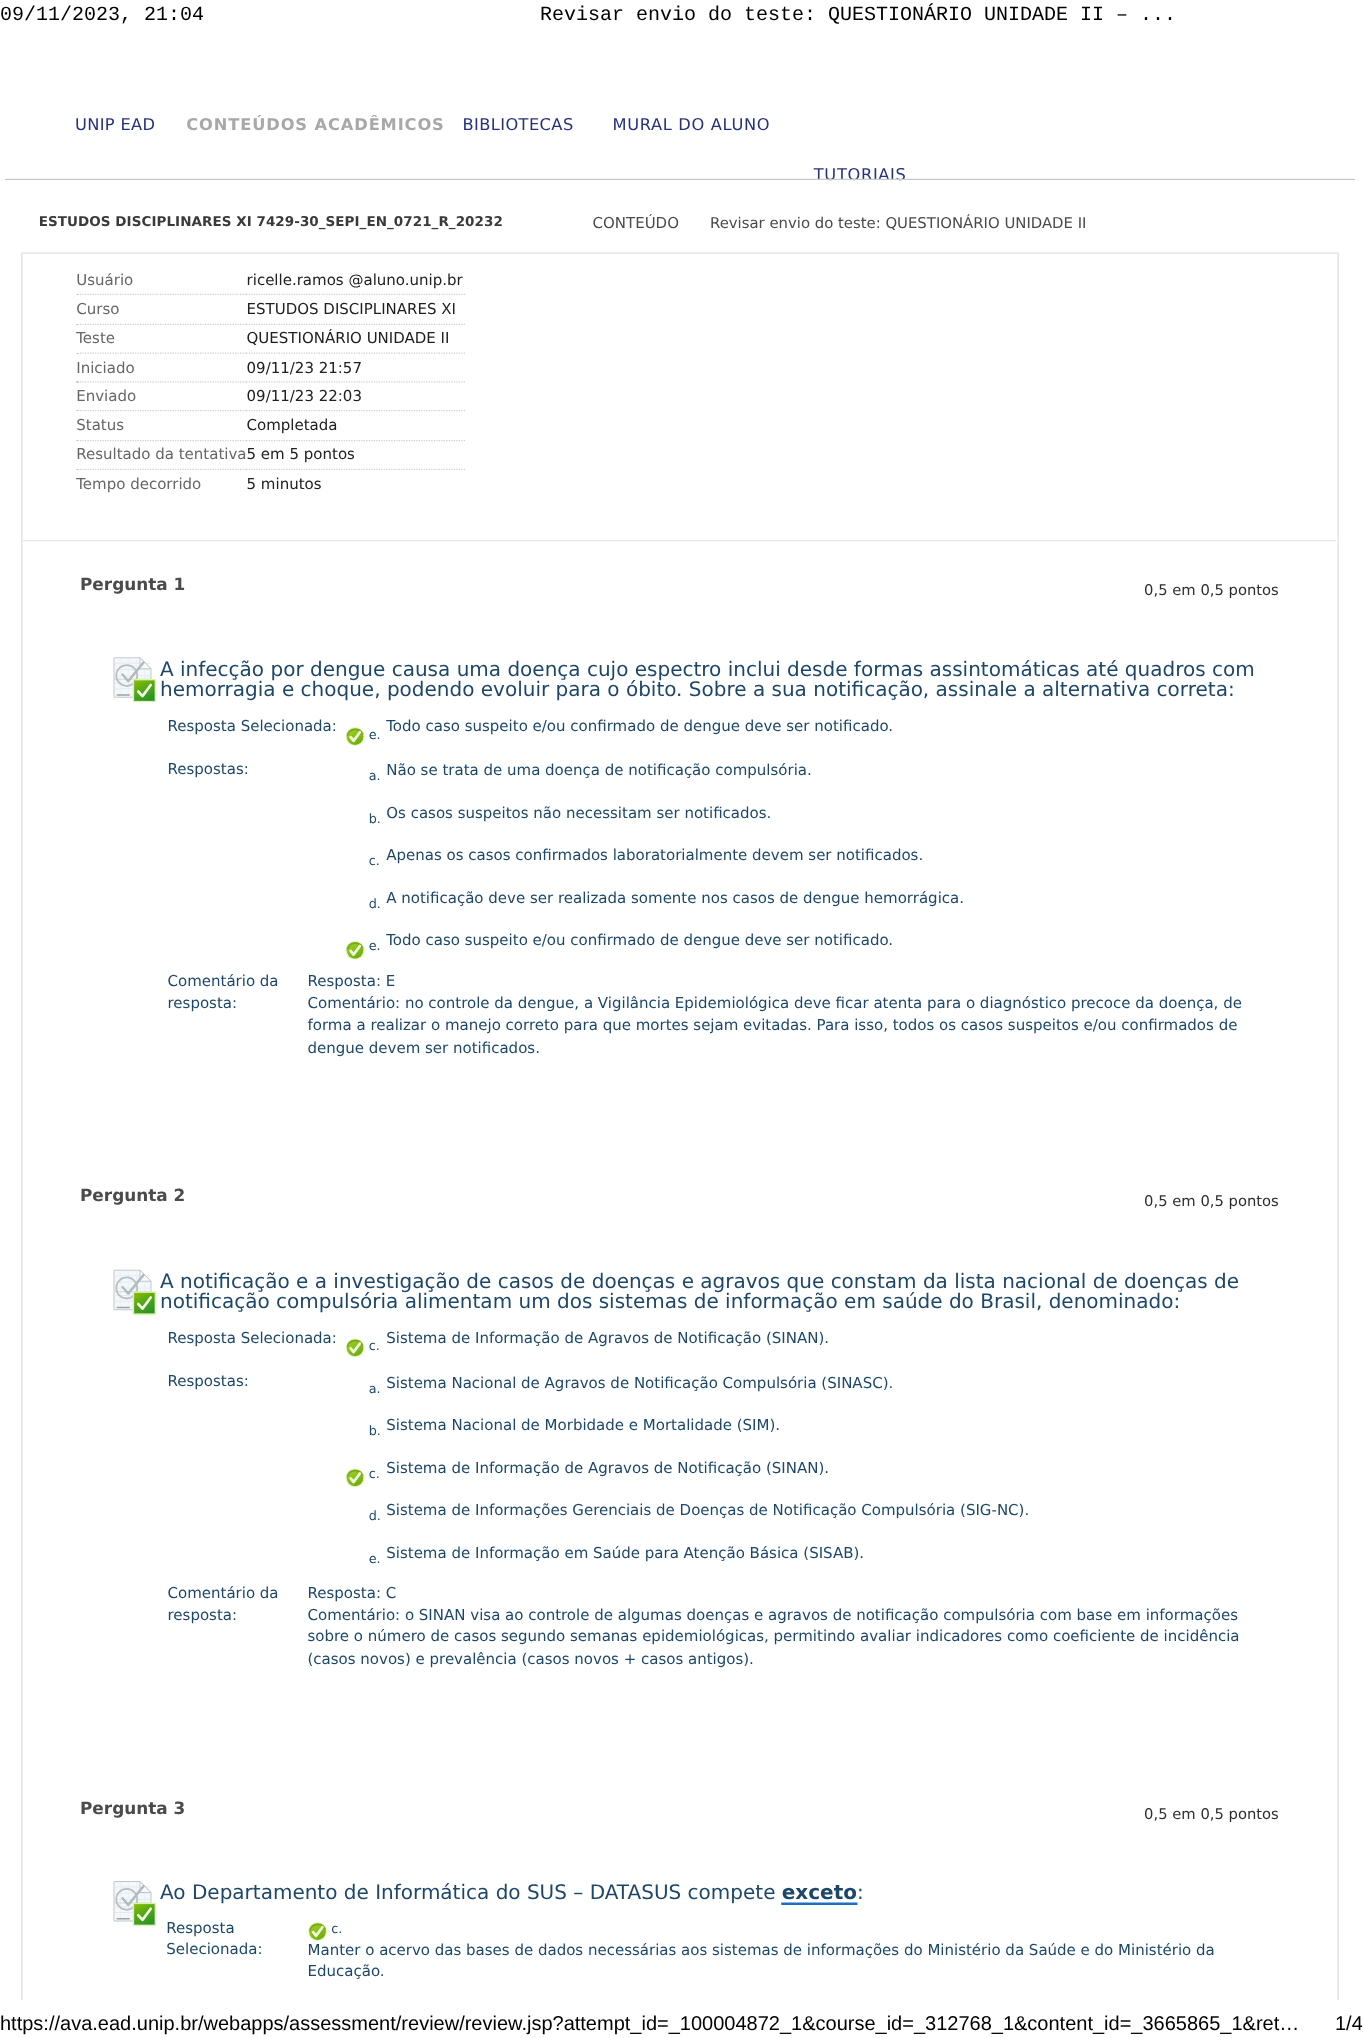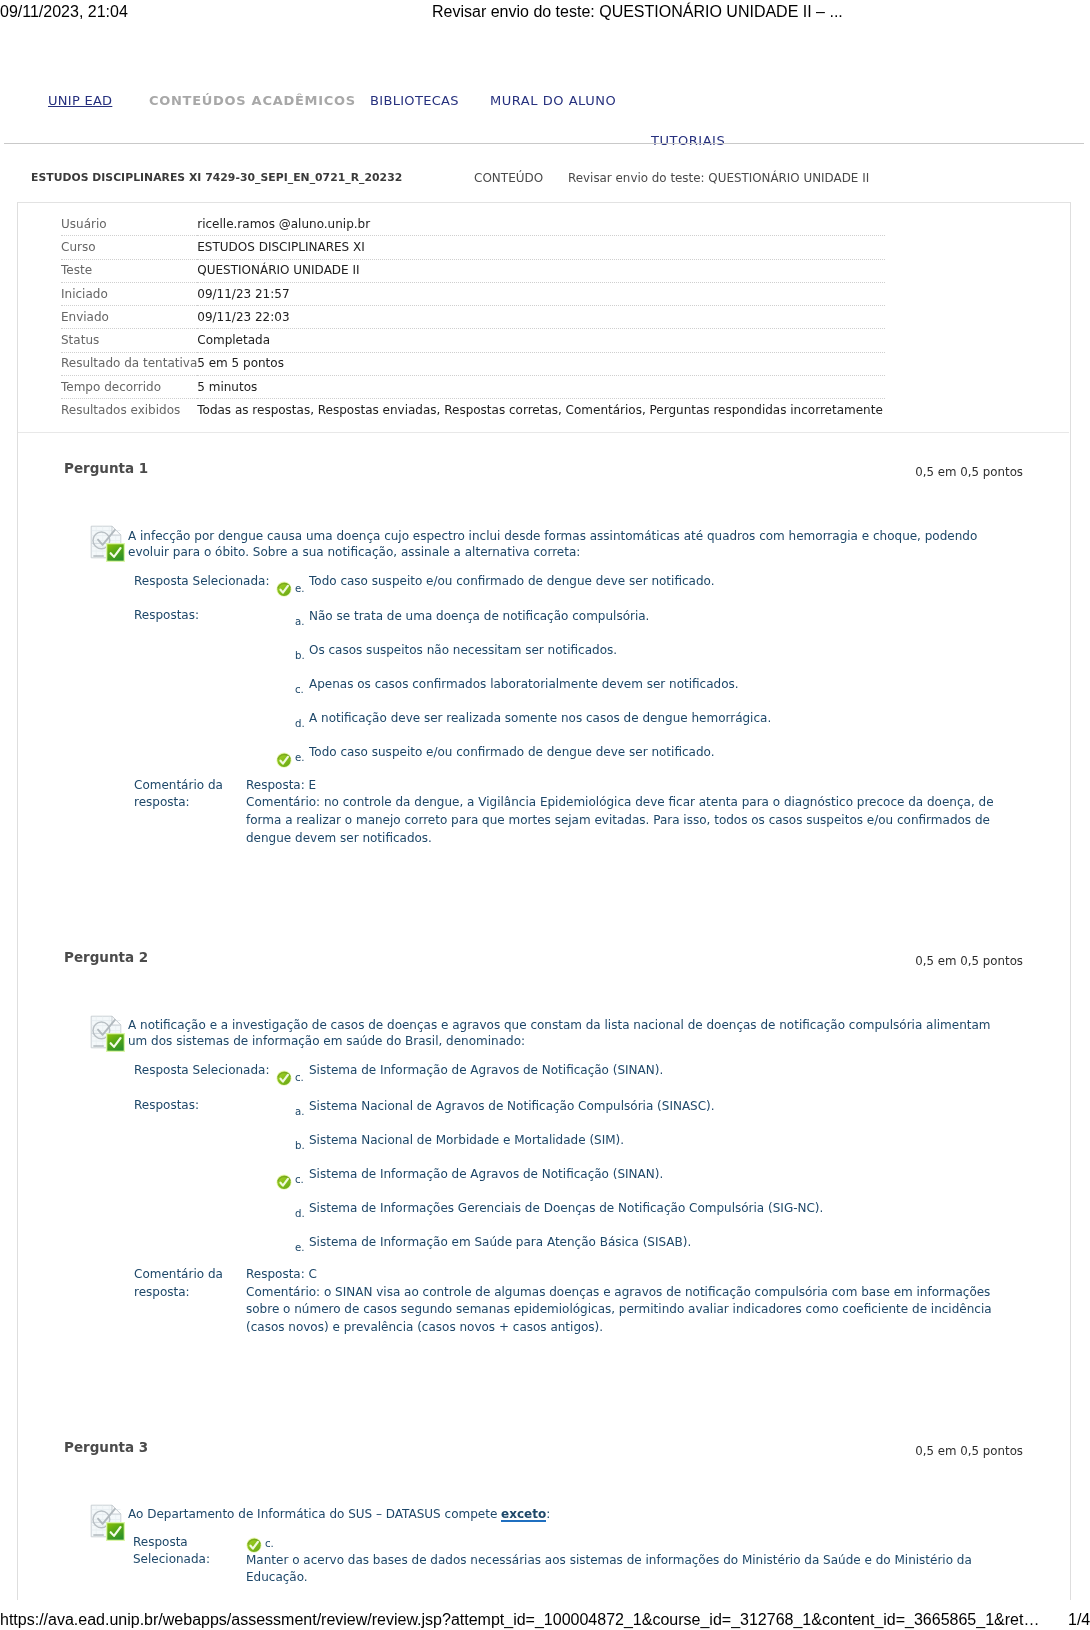--- a/index.html
+++ b/index.html
@@ -9,21 +9,21 @@
     background:#ffffff;
     font-family:"DejaVu Sans", sans-serif;
     overflow:hidden;
     position:relative;
     -webkit-font-smoothing:antialiased;
     text-rendering:optimizeLegibility;
   }
   
   .print-hdr {
     position:absolute; top:0; left:0; width:1090px; height:28px;
-    font-family:Liberation Sans, sans-serif; font-size:16px; color:#000;
+    font-family:Liberation Mono, monospace; font-size:16px; color:#000;
   }
   .print-hdr .ph-date { position:absolute; left:0px; top:3px; white-space:nowrap; }
   .print-hdr .ph-title { position:absolute; left:432px; top:3px; white-space:nowrap; }
   .print-ftr {
     position:absolute; top:1611px; left:0; width:1090px;
     font-family:"Liberation Sans", sans-serif; font-size:16px; color:#000;
   }
   .print-ftr .pf-url { position:absolute; left:0px; top:0; white-space:nowrap; }
   .print-ftr .pf-page { position:absolute; left:1068px; top:0; white-space:nowrap; }
 
@@ -75,21 +75,21 @@
   .qtitle {
     position:absolute; font-family:"DejaVu Sans", sans-serif;
     font-size:13.5px; font-weight:bold; color:#4b4b4b; white-space:nowrap;
   }
   .qpts {
     position:absolute; font-family:"DejaVu Sans", sans-serif;
     font-size:11.8px; color:#2d2d2d; white-space:nowrap; text-align:right;
   }
   .qtext {
     position:absolute; font-family:"DejaVu Sans", sans-serif;
-    font-size:12px; color:#1d4769; line-height:16.3px;
+    font-size:16px; color:#1d4769; line-height:16.3px;
   }
   .rlabel {
     position:absolute; font-family:"DejaVu Sans", sans-serif;
     font-size:12px; color:#1d4769; line-height:16.3px;
   }
   .oletter {
     position:absolute; font-family:"DejaVu Sans", sans-serif;
     font-size:10.2px; color:#1d4769; line-height:13px; white-space:nowrap;
   }
   .otext {
@@ -108,21 +108,21 @@
 </style>
 </head>
 <body>
 
 <div class="print-hdr">
   <span class="ph-date">09/11/2023, 21:04</span>
   <span class="ph-title">Revisar envio do teste: QUESTIONÁRIO UNIDADE II – ...</span>
 </div>
 
 <div class="topnav" id="topnav">
-    <a href="#" style="left: 48px; letter-spacing: 0.27px; text-decoration: underline;">UNIP EAD</a>
+    <a href="#" style="left: 60px; letter-spacing: 0.27px;">UNIP EAD</a>
     <a href="#" class="muted" style="left: 149px; letter-spacing: 0.71px;">CONTEÚDOS ACADÊMICOS</a>
     <a href="#" style="left: 370px; letter-spacing: 0.32px;">BIBLIOTECAS</a>
     <a href="#" style="left: 490px; letter-spacing: 0.53px;">MURAL DO ALUNO</a>
     <a href="#" style="left: 651px; letter-spacing: 0.53px; margin-top: 40px;">TUTORIAIS</a>
   </div>
 <div class="nav-rule"></div>
 
 <div class="crumb">
   <span class="c-course">ESTUDOS DISCIPLINARES XI 7429-30_SEPI_EN_0721_R_20232</span>
   <span class="c-sect">CONTEÚDO</span>
@@ -157,24 +157,20 @@
         <td class="k">Status</td>
         <td class="v">Completada</td>
       </tr>
       <tr>
         <td class="k">Resultado da tentativa</td>
         <td class="v">5 em 5 pontos</td>
       </tr>
       <tr>
         <td class="k">Tempo decorrido</td>
         <td class="v">5 minutos</td>
-      </tr>
-      <tr>
-        <td class="k">Resultados exibidos</td>
-        <td class="v">Todas as respostas, Respostas enviadas, Respostas corretas, Comentários, Perguntas respondidas incorretamente</td>
       </tr>
     </tbody>
   </table>
 <div class="sum-rule"></div>
 
 <div id="questions">
     <div class="qtitle" style="left:64px;top:460px">Pergunta 1</div>
     <div class="qpts" style="left:742px;top:465px;width:281px">0,5 em 0,5 pontos</div>
     <svg class="qicon" style="left:90px;top:525px;width:35px;height:37px" viewBox="0 0 35 37">
       <use href="#ic-qpage" x="0" y="0" width="32" height="34"></use>

